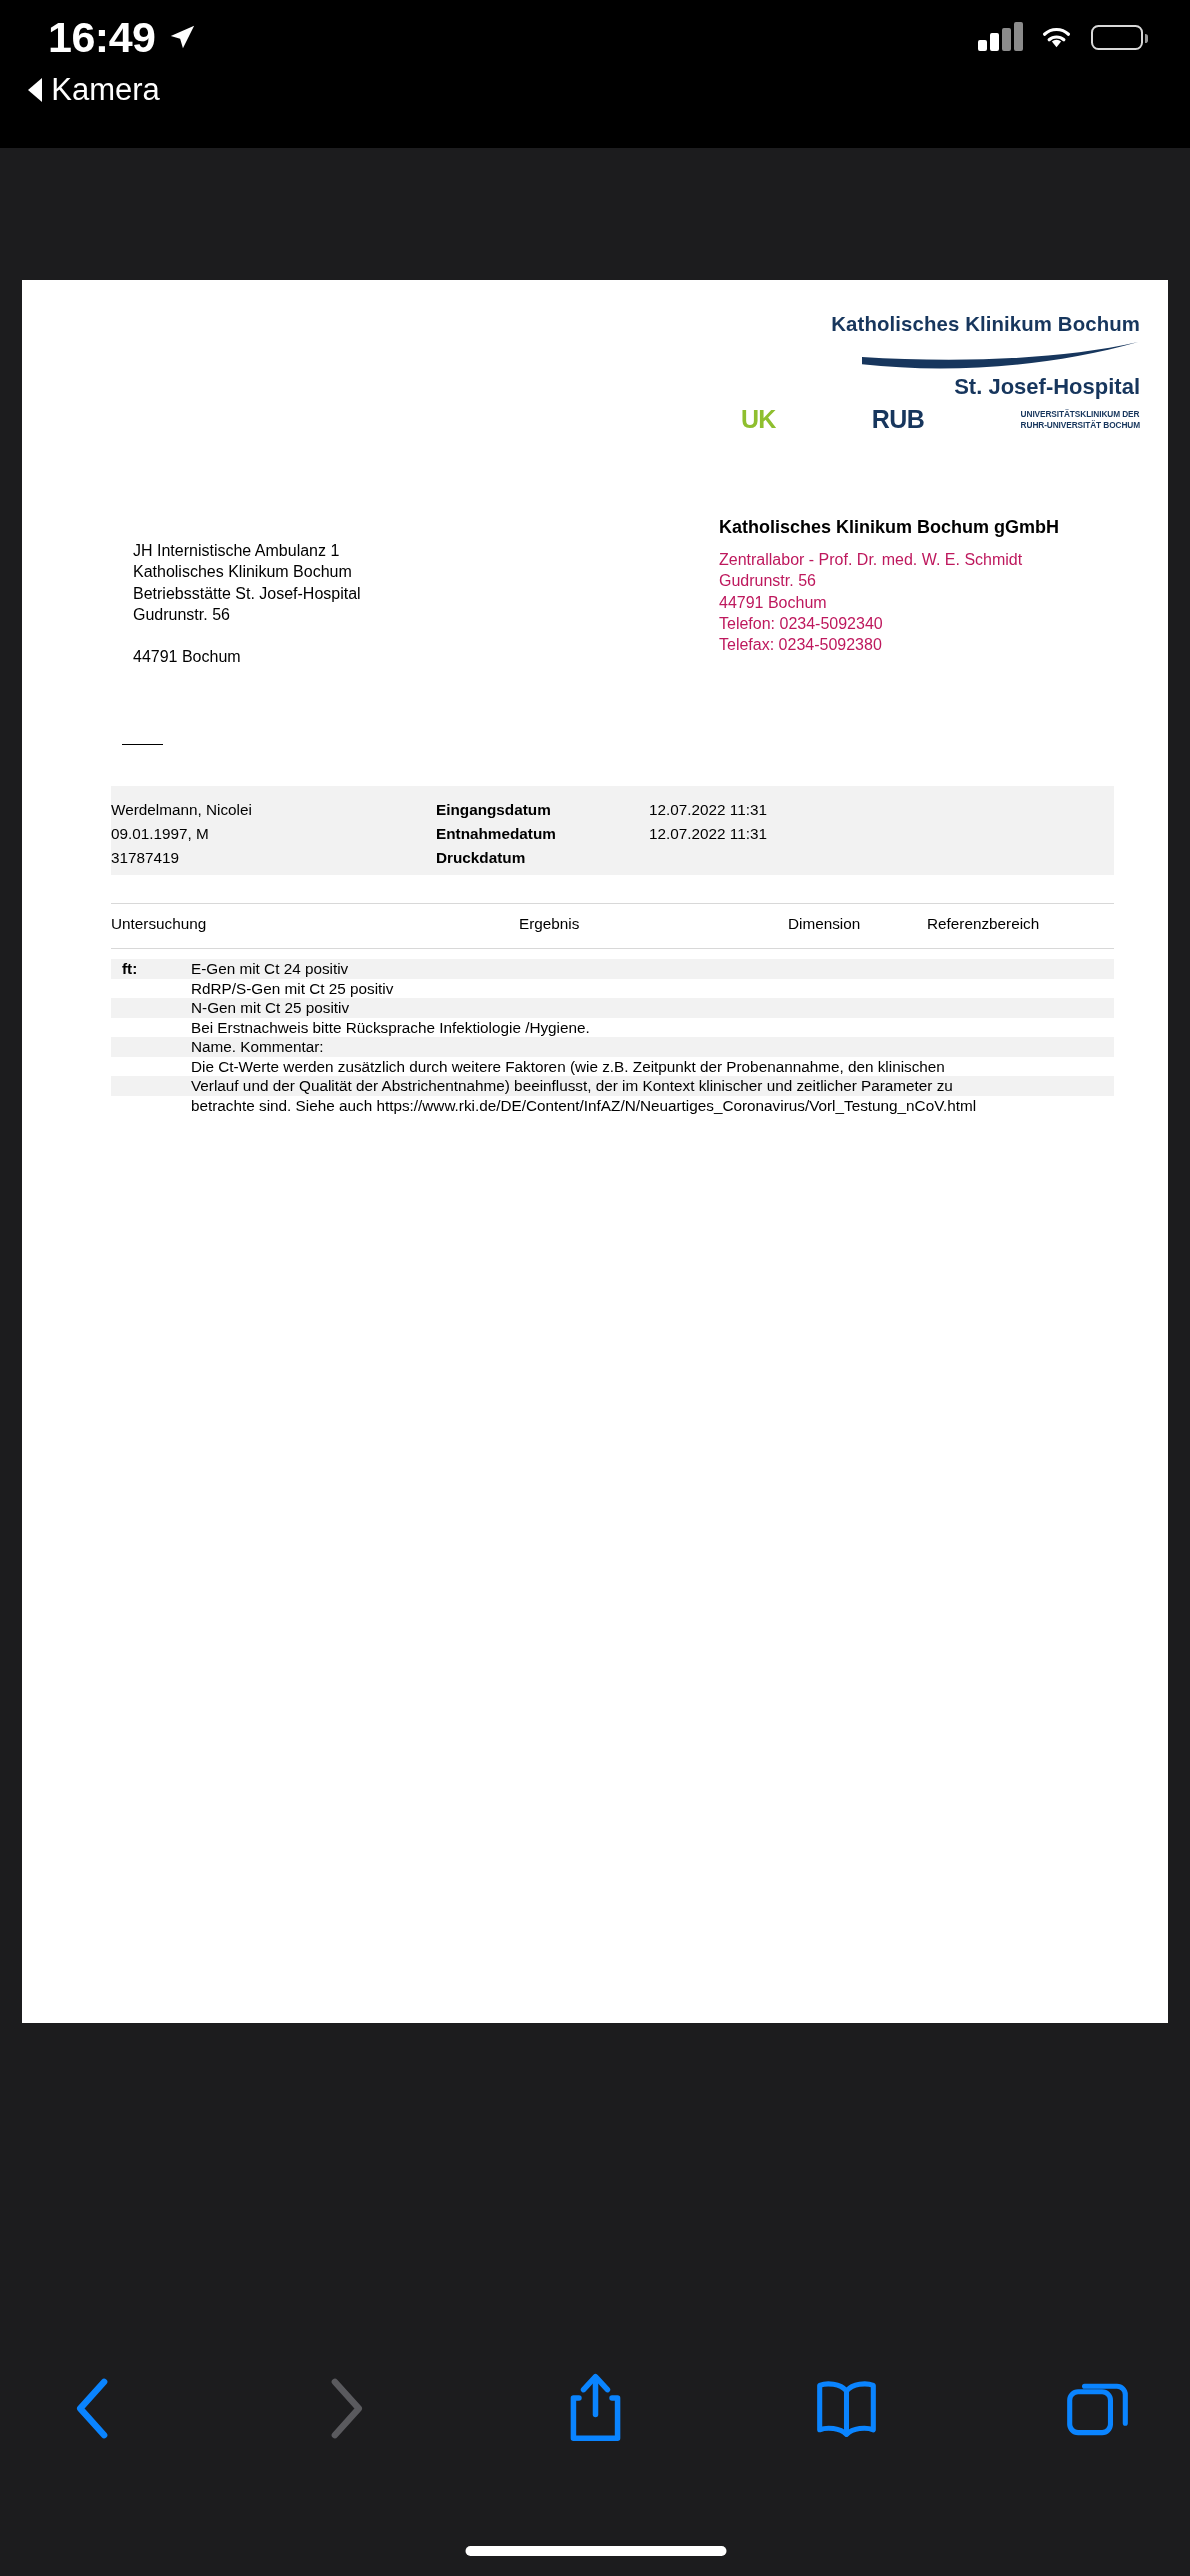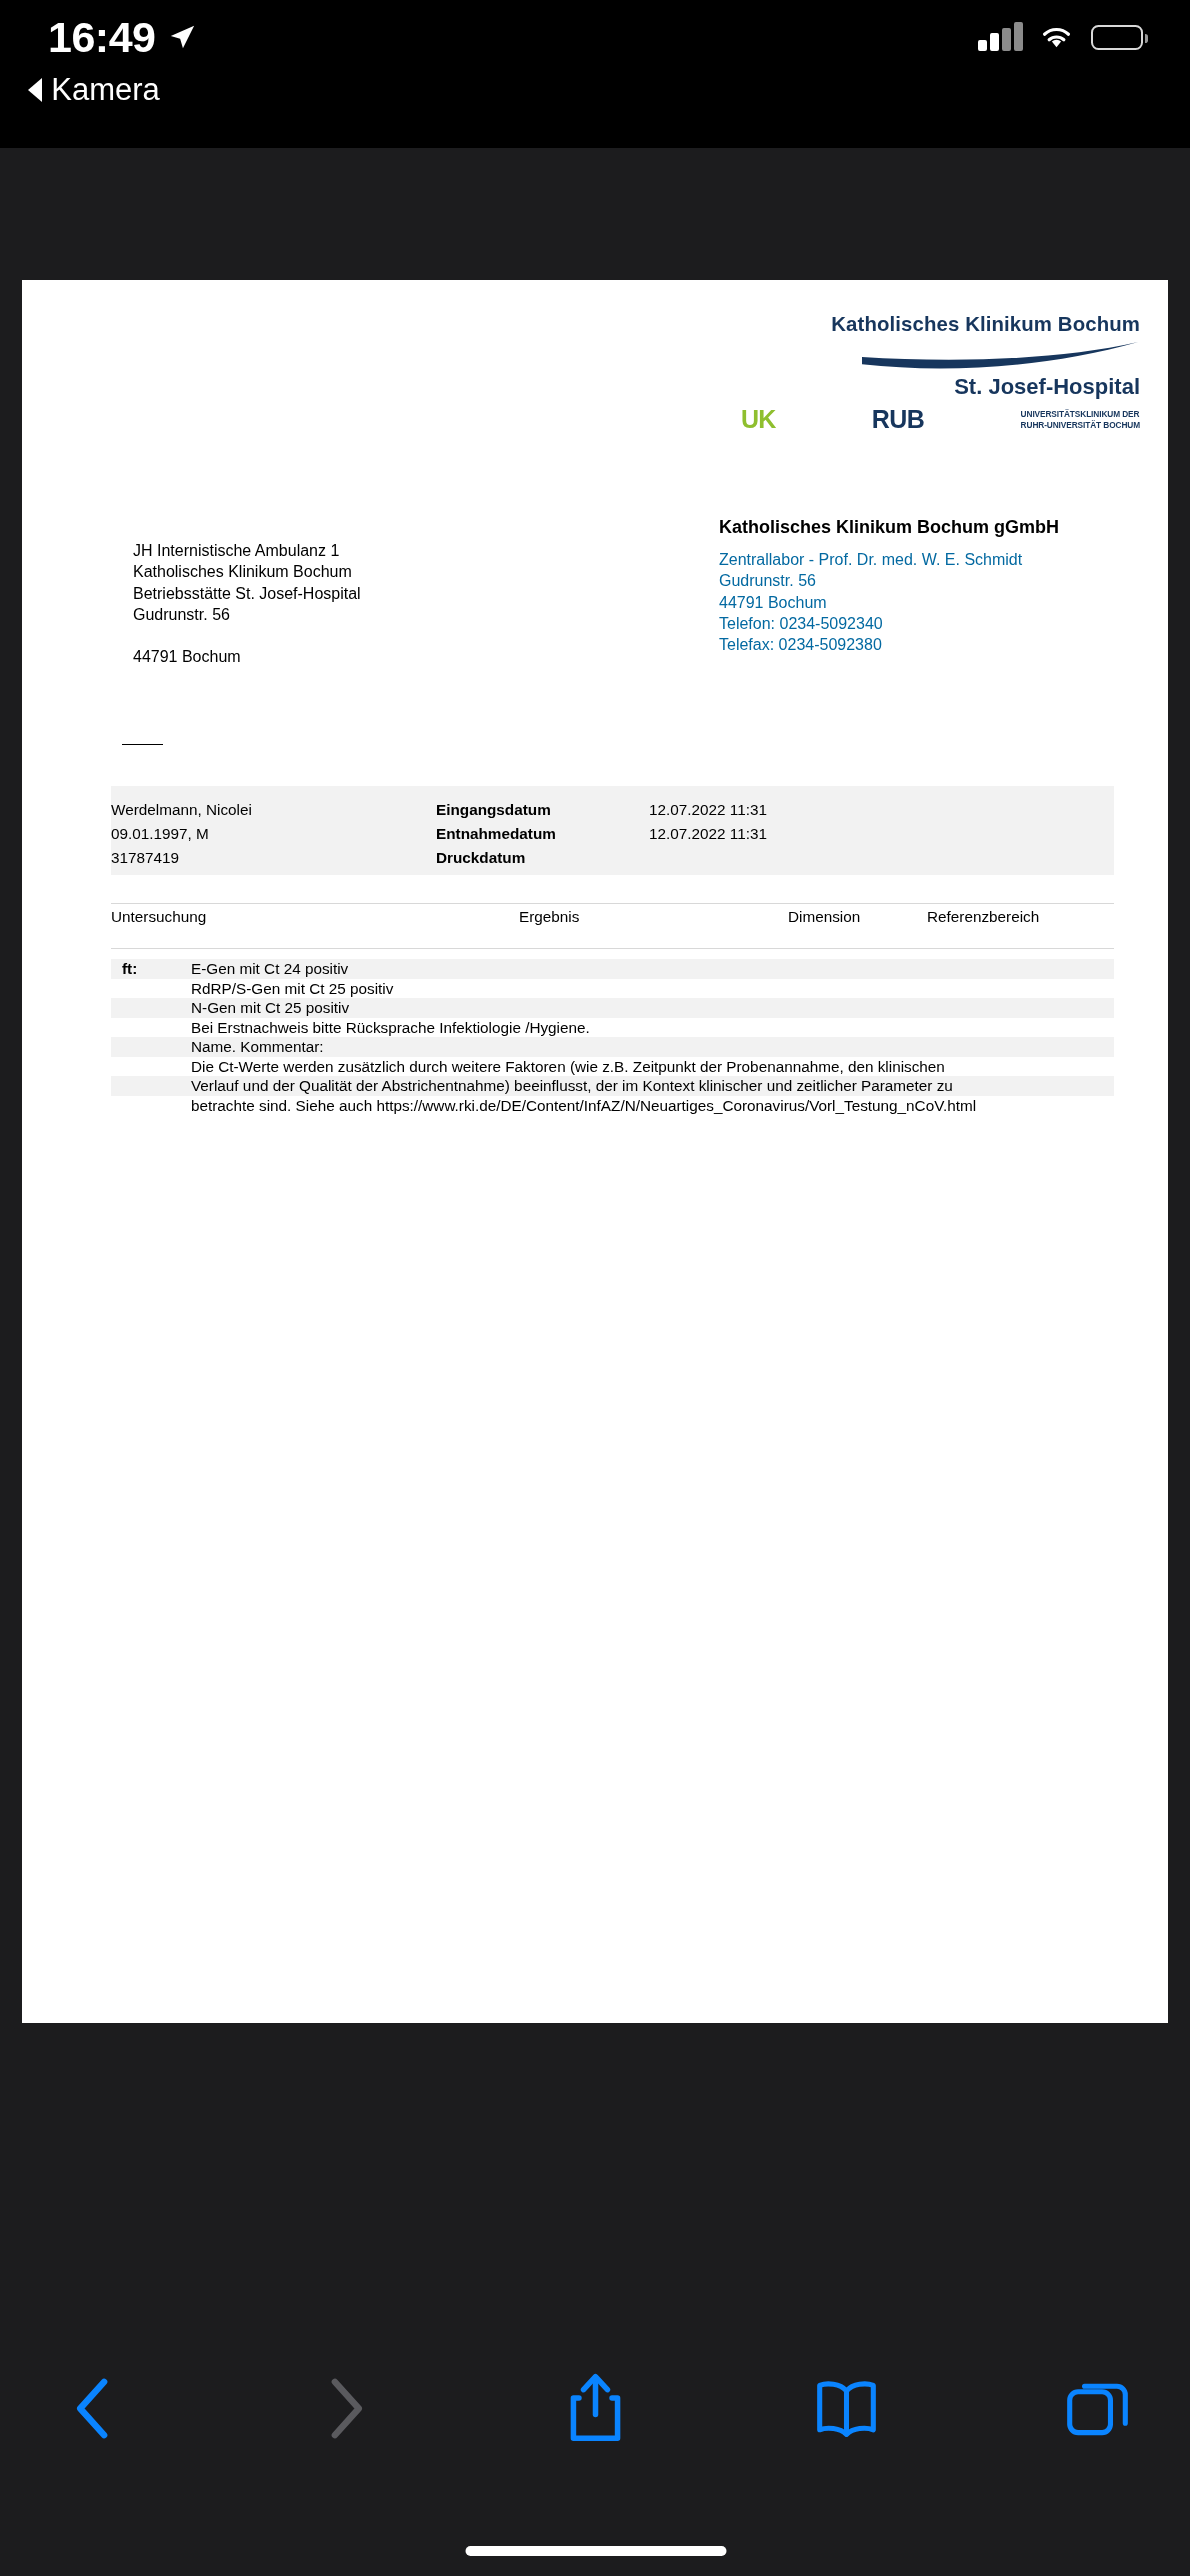--- a/index.html
+++ b/index.html
@@ -184,21 +184,21 @@
     font-size: 18px;
     font-weight: bold;
     color: #000;
   }
   .addr-right {
     position: absolute;
     left: 697px;
     top: 269px;
     font-size: 16px;
     line-height: 21.3px;
-    color: #0369a1;
+    color: #be185d;
   }
   .addr-left {
     position: absolute;
     left: 111px;
     top: 260px;
     font-size: 16px;
     line-height: 21.3px;
     color: #000;
   }
   .addr-left .gap { height: 21.3px; }
@@ -236,21 +236,21 @@
 
   
   .res-head {
     position: absolute;
     left: 89px;
     top: 623px;
     width: 1003px;
     display: flex;
     font-size: 15.3px;
     color: #000;
-    padding-top: 4px;
+    padding-top: 11px;
     border-top: 0.9px solid #d8d8d8;
   }
   .rh-c1 { width: 408px; }
   .rh-c2 { width: 269px; }
   .rh-c3 { width: 139px; }
   .rh-c4 { width: 185px; }
   .res-row {
     position: absolute;
     left: 89px;
     top: 643px;

